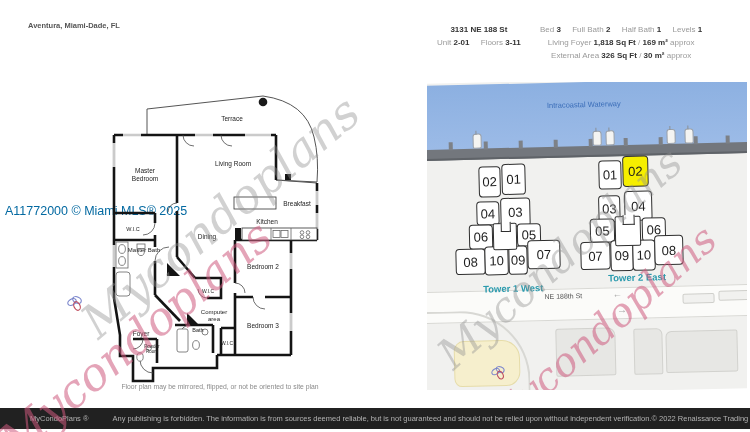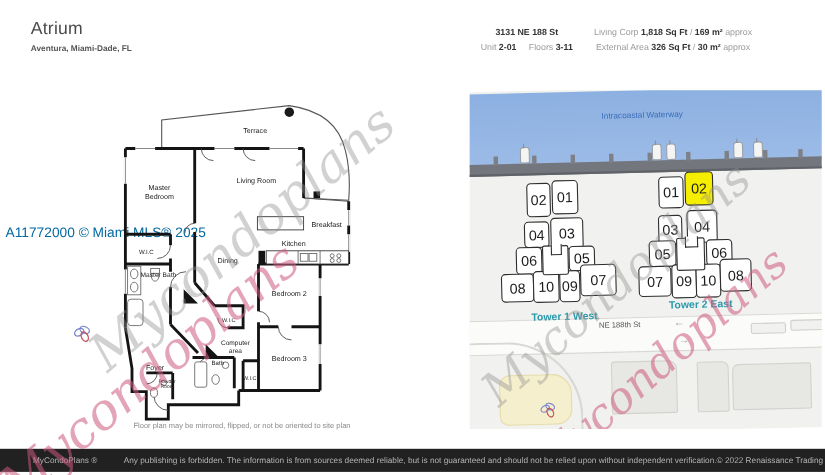--- a/index.html
+++ b/index.html
@@ -61,37 +61,46 @@
   .footer{position:absolute;left:0;top:408px;width:750px;height:21px;background:#212121;
     display:flex;align-items:center;font-size:7.5px;color:#b3b3b3;white-space:nowrap;}
   .footer .brand{margin-left:30px;}
   .footer .disc{margin-left:24px;}
   .footer .copy{margin-left:auto;margin-right:14px;}
 </style>
 </head>
 <body>
 
 <div class="title-block">
-  <div class="title">Atrium</div>
   <div class="subtitle">Aventura, Miami-Dade, FL</div>
 </div>
 
 <div class="hdr-col hdr-address">
   <div class="hdr-row"><b>3131 NE 188 St</b></div>
   <div class="hdr-row">
     <span>Unit</span>
     <b>2-01</b><span class="gap"></span>
     <span>Floors</span>
     <b>3-11</b>
   </div>
 </div>
 
 <div class="hdr-col hdr-stats">
   <div class="hdr-row">
-    <span>Living Corp</span>
+    <span>Bed</span>
+    <b>3</b><span class="gap"></span>
+    <span>Full Bath</span>
+    <b>2</b><span class="gap"></span>
+    <span>Half Bath</span>
+    <b>1</b><span class="gap"></span>
+    <span>Levels</span>
+    <b>1</b>
+  </div>
+  <div class="hdr-row">
+    <span>Living Foyer</span>
     <b>1,818 Sq Ft</b>
     <span>/</span>
     <b>169 m²</b>
     <span>approx</span>
   </div>
   <div class="hdr-row">
     <span>External Area</span>
     <b>326 Sq Ft</b>
     <span>/</span>
     <b>30 m²</b>

